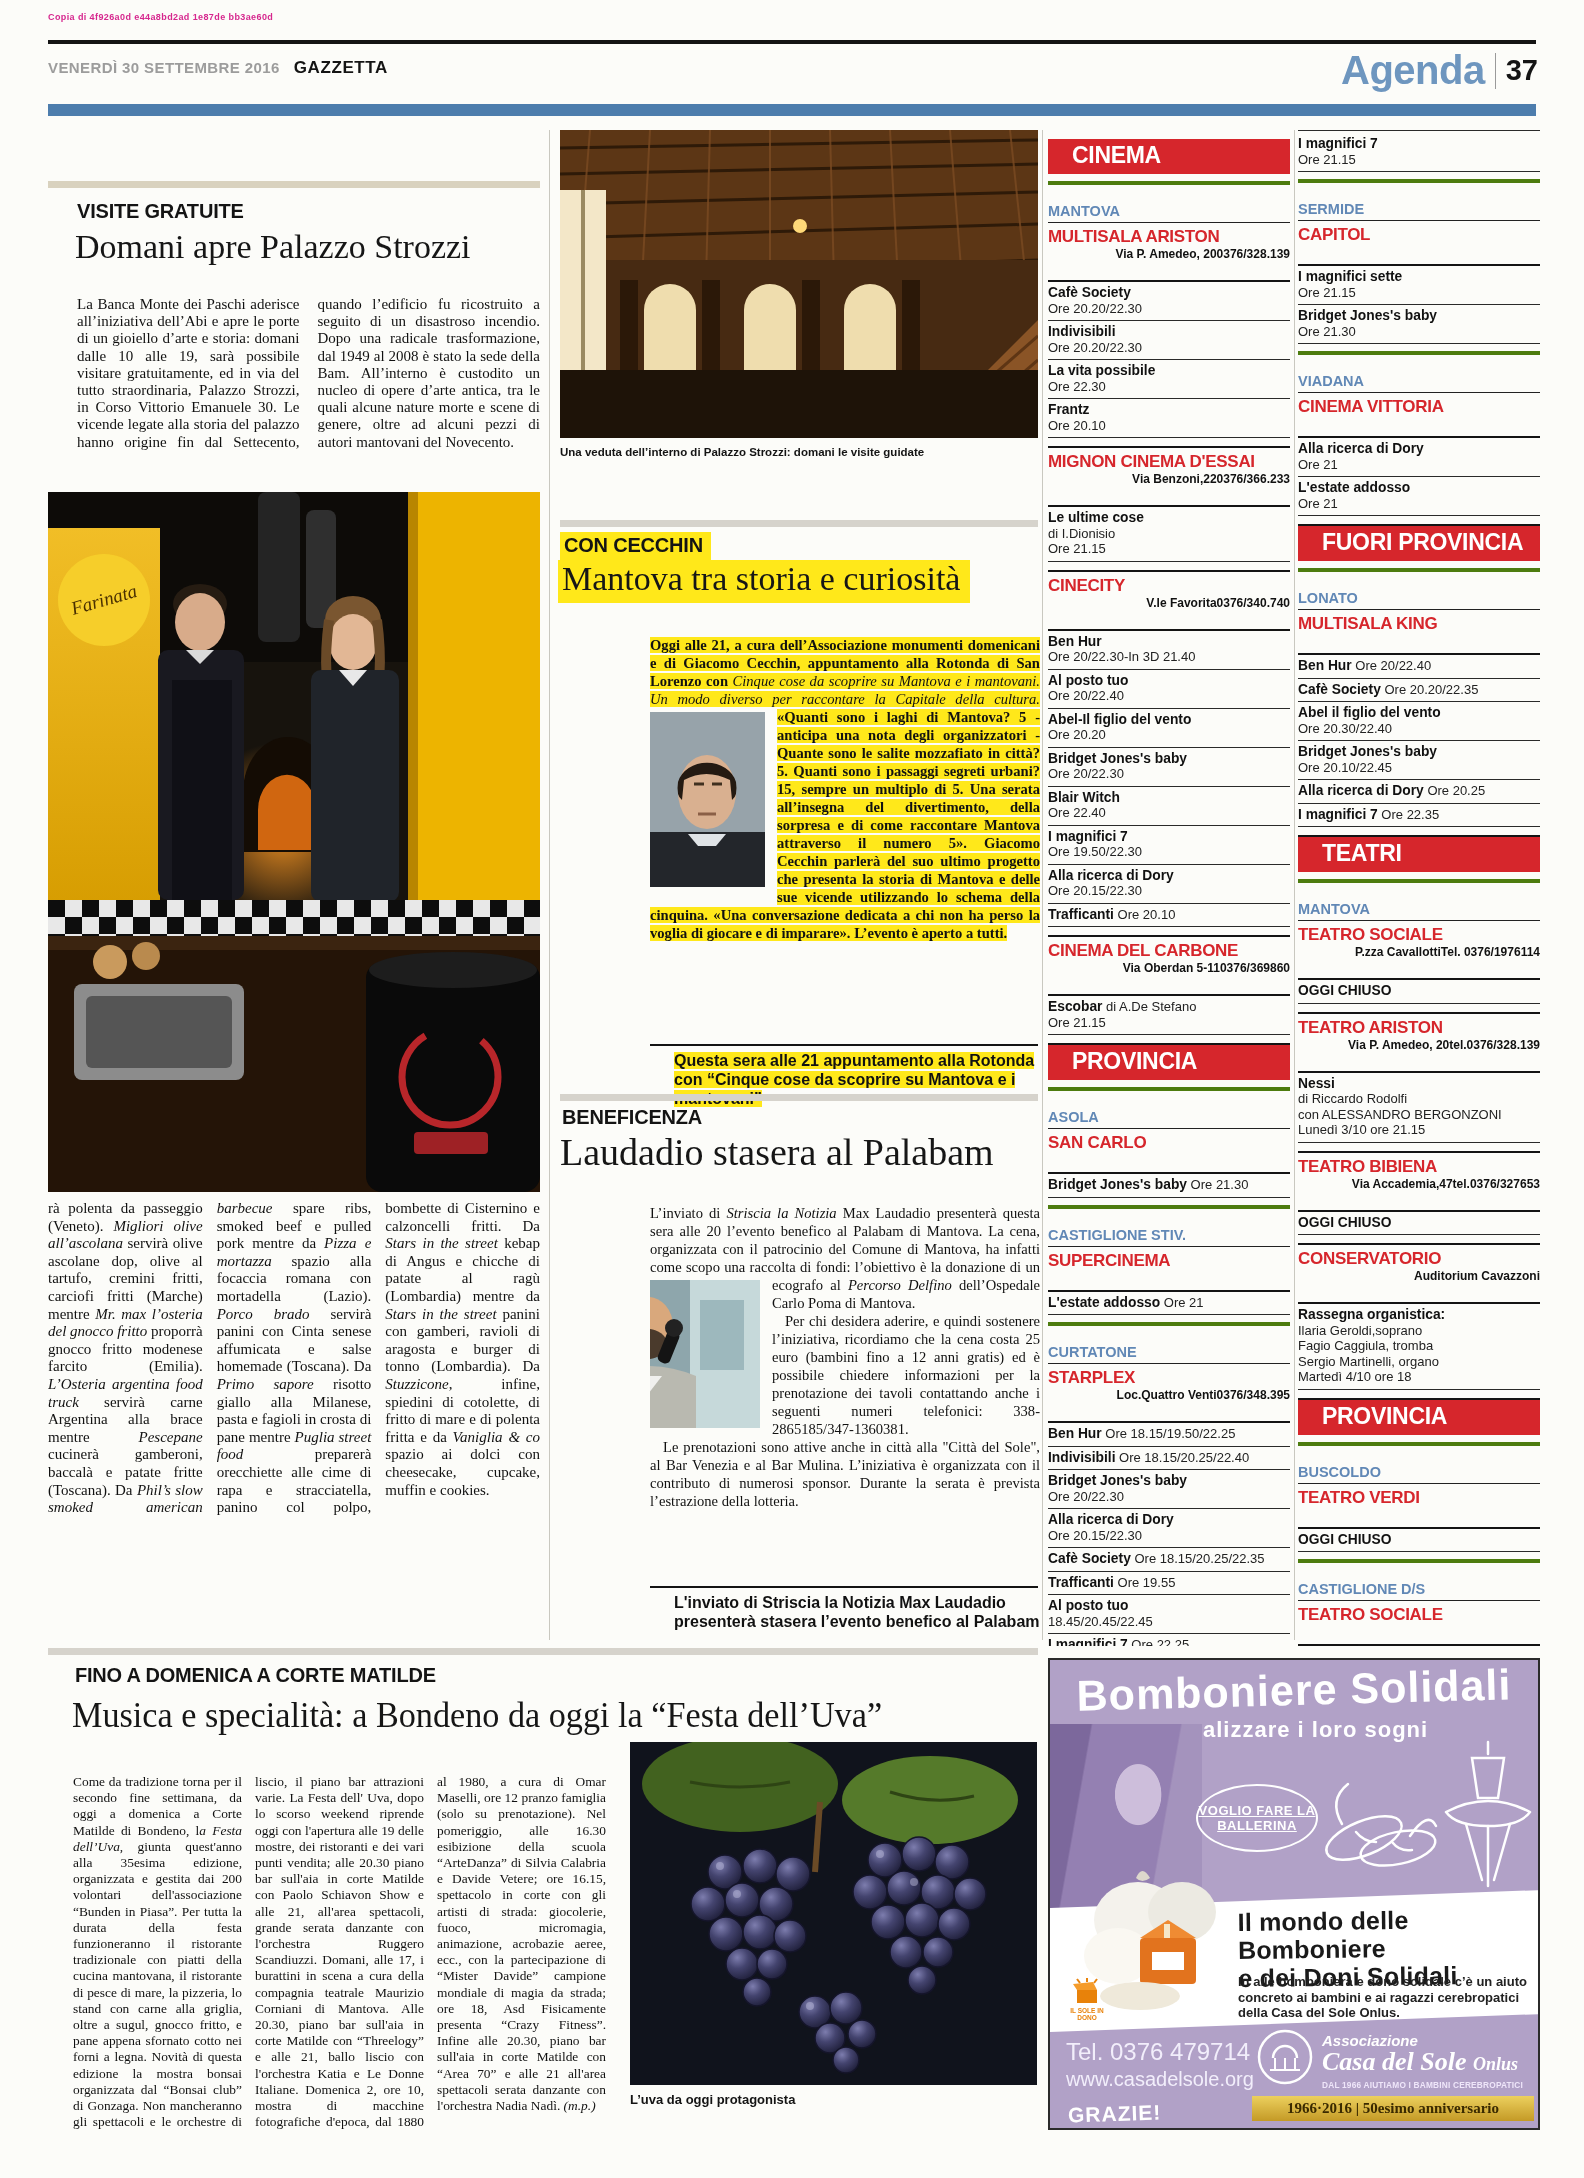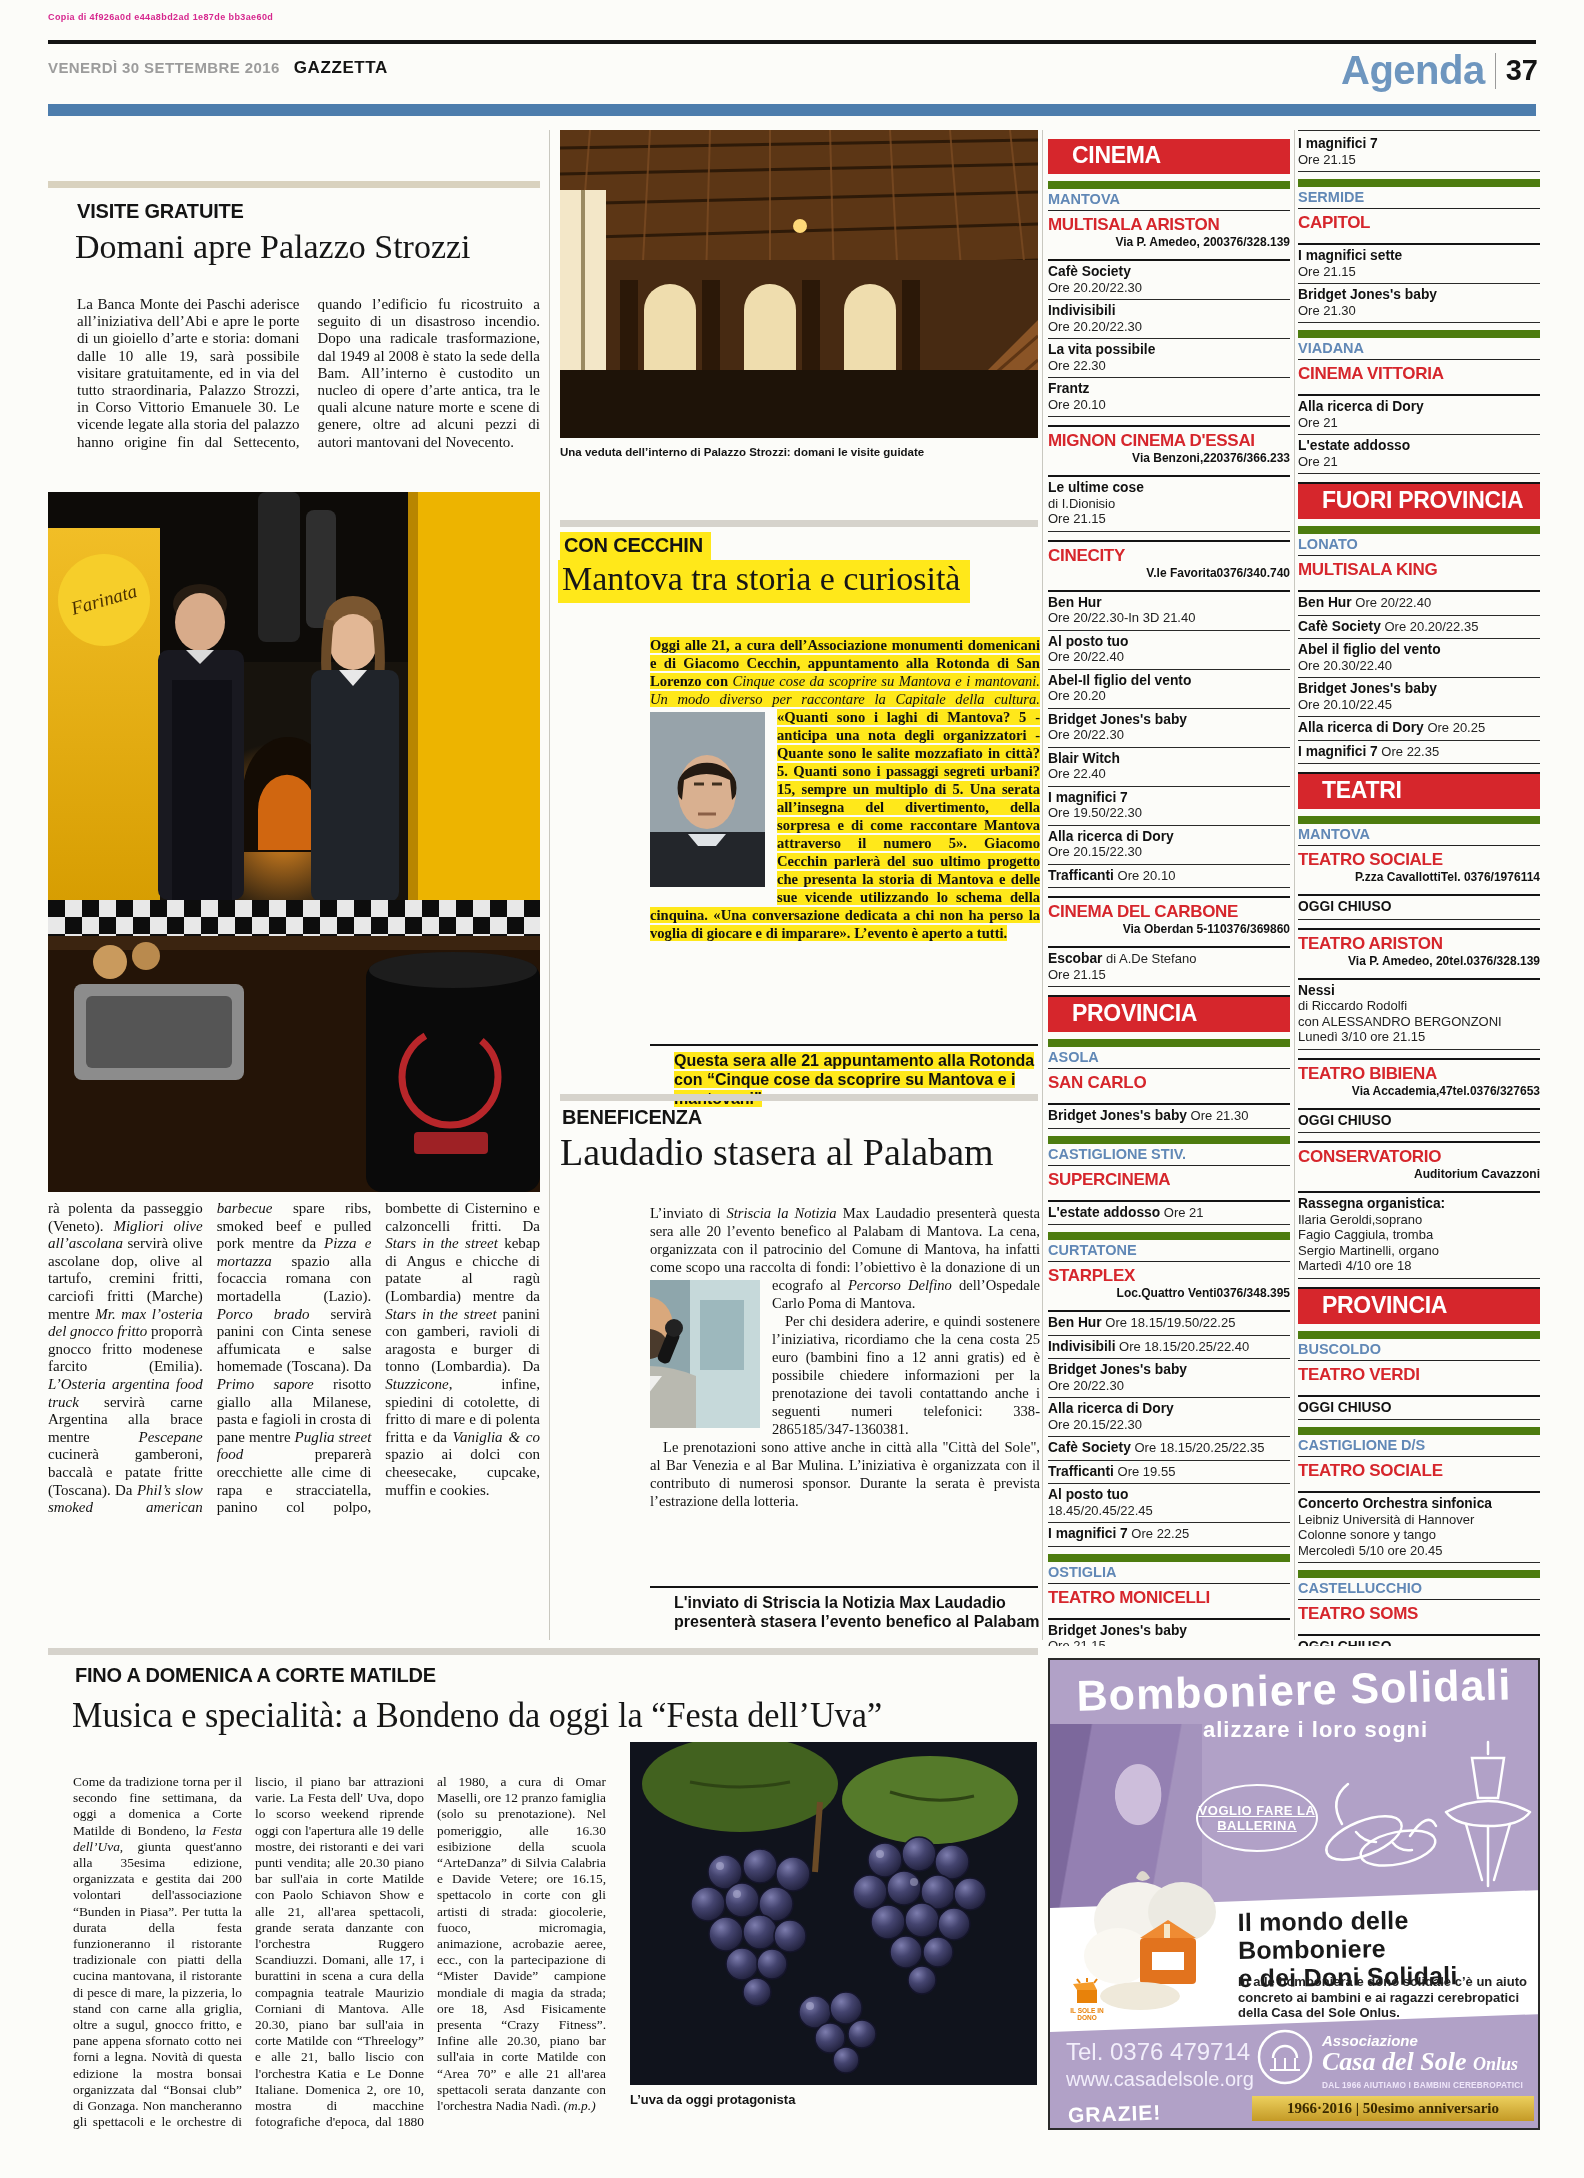--- a/index.html
+++ b/index.html
@@ -42,24 +42,24 @@
   .col-cap .yl{background:#ffe81a;}
   
   .lau-body{font-family:"Liberation Serif",serif;font-size:14.6px;line-height:18px;overflow:hidden;}
   .lau-body p{margin:0;text-indent:13px;}
   .lau-body p.first{text-indent:0;}
   .float-photo{float:left;}
   
   .listing-col{overflow:hidden;}
   .lst-banner{background:#d6262c;color:#fff;font-weight:700;font-size:23px;
     padding:3px 6px 5px 24px;margin:9px 0 7px;letter-spacing:-.3px;}
-  .lst-city{color:#6188b6;font-weight:700;font-size:14.5px;border-top:8px solid #4d7c0f;
-    border-bottom:1px solid #222;padding:2px 0 3px;margin-top:7px;}
+  .lst-city{color:#6188b6;font-weight:700;font-size:14.5px;border-top:4px solid #4d7c0f;
+    border-bottom:1px solid #222;padding:18px 0 3px;margin-top:7px;}
   .lst-banner + .lst-city{margin-top:0;}
-  .lst-venue{border-bottom:2px solid #141414;padding:4px 0 10px;}
+  .lst-venue{border-bottom:2px solid #141414;padding:4px 0 19px;}
   .lst-entry + .lst-venue,.lst-entry + .lst-banner{border-top:2px solid #141414;margin-top:8px;}
   .v-name{color:#d6262c;font-size:17px;font-weight:700;letter-spacing:-.3px;}
   .v-addr{display:flex;justify-content:flex-end;font-size:12px;font-weight:700;margin-top:0;}
   .lst-entry{border-bottom:1px solid #2a2a2a;padding:3px 0 4px;font-size:13px;line-height:15.5px;color:#222;}
   .lst-entry .seg-b{font-size:13.8px;color:#111;}
   .listing-col > .lst-entry:first-child{border-top:1px solid #2a2a2a;padding-top:5px;}
   
   .bot-body{font-family:"Liberation Serif",serif;font-size:13.4px;line-height:16.2px;
     column-count:3;column-gap:13px;overflow:hidden;}
   

